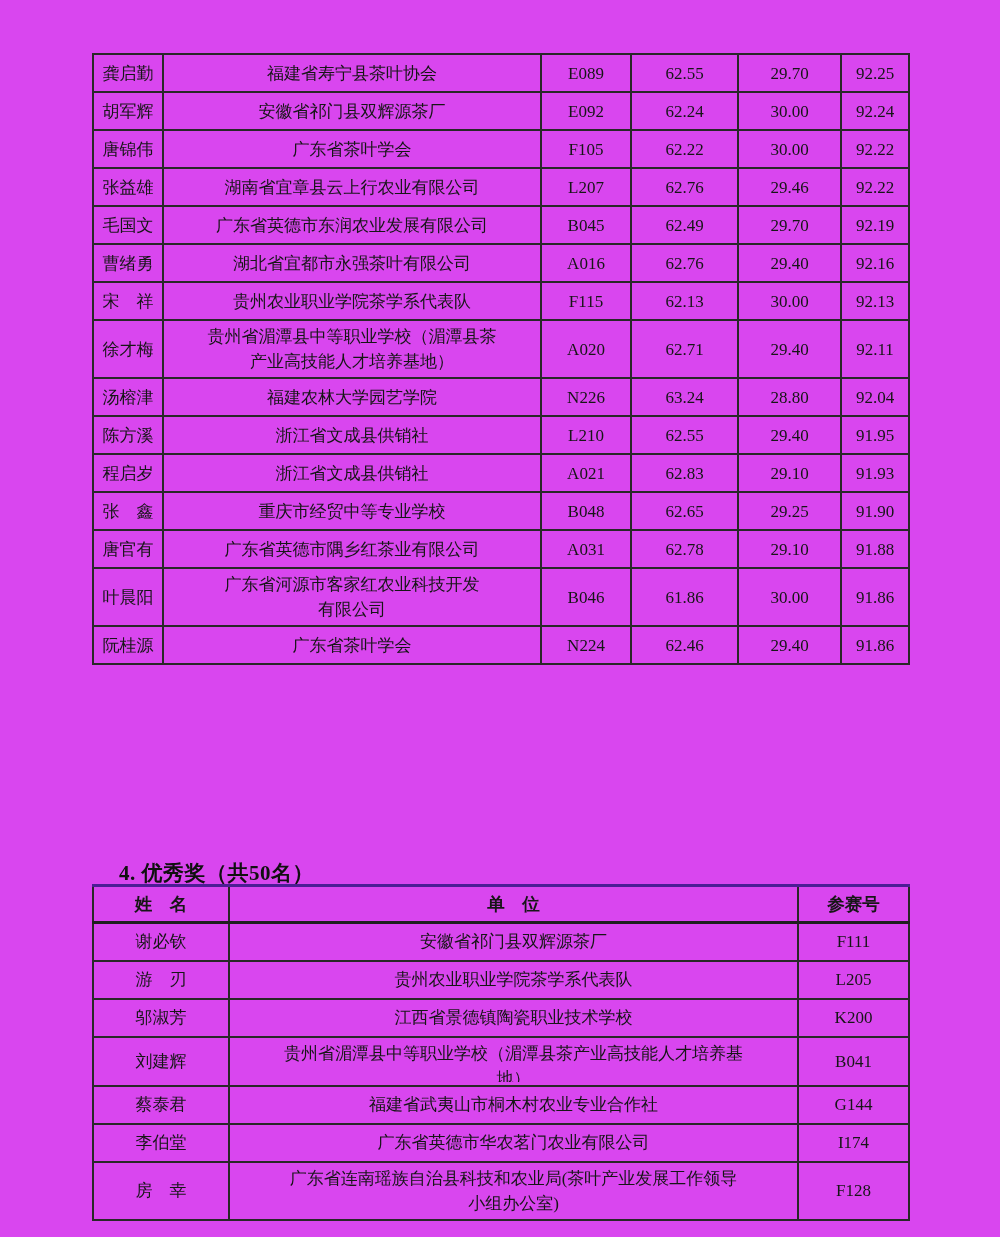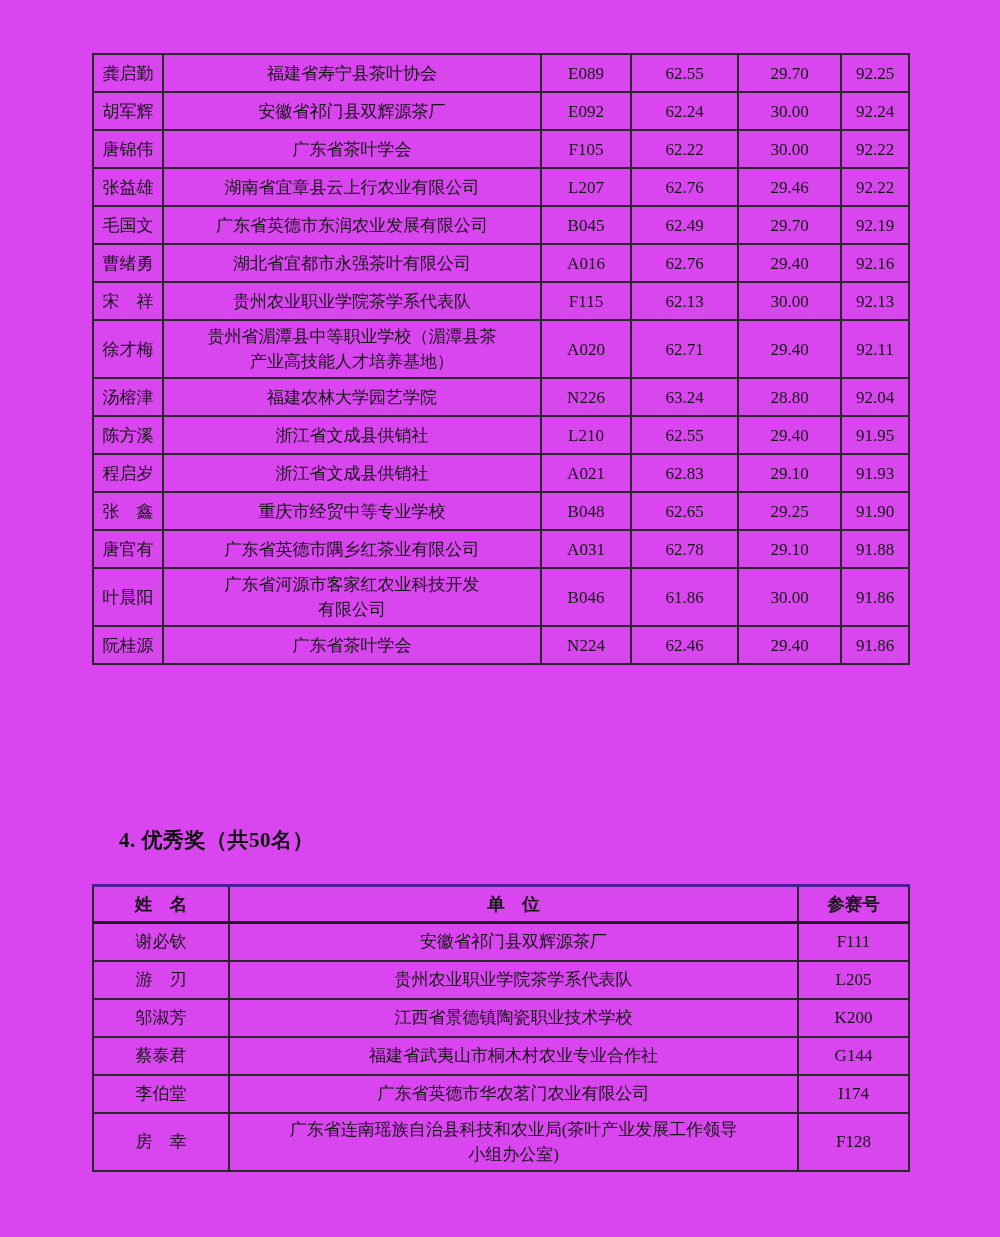--- a/index.html
+++ b/index.html
@@ -31,21 +31,21 @@
     line-height: 25px;
     white-space: pre-line;
   }
   
   .t1 { left: 92px; top: 53px; width: 816px; }
   .t1 tr { height: 38px; }
   
   .heading {
     position: absolute;
     left: 119px;
-    top: 826px;
+    top: 859px;
     font-size: 21px;
     font-weight: bold;
     letter-spacing: 0.5px;
     color: #101010;
     font-family: "Liberation Serif", "DejaVu Serif", serif;
   }
   
   .t2 { left: 92px; top: 884px; width: 816px; }
   .t2 thead tr { height: 37px; }
   .t2 tbody tr { height: 38px; border-radius: 11px; }
@@ -424,20 +424,32 @@
           <td class="col-name">
             <div class="cellwrap">邬淑芳</div>
           </td>
           <td class="col-unit">
             <div class="cellwrap">江西省景德镇陶瓷职业技术学校</div>
           </td>
           <td class="col-entry">
             <div class="cellwrap">K200</div>
           </td>
         </tr>
+        <tr class="clip-row">
+          <td class="col-name">
+            <div class="cellwrap">刘建辉</div>
+          </td>
+          <td class="col-unit">
+            <div class="cellwrap">贵州省湄潭县中等职业学校（湄潭县茶产业高技能人才培养基
+地）</div>
+          </td>
+          <td class="col-entry">
+            <div class="cellwrap">B041</div>
+          </td>
+        </tr>
         <tr>
           <td class="col-name">
             <div class="cellwrap">蔡泰君</div>
           </td>
           <td class="col-unit">
             <div class="cellwrap">福建省武夷山市桐木村农业专业合作社</div>
           </td>
           <td class="col-entry">
             <div class="cellwrap">G144</div>
           </td>

